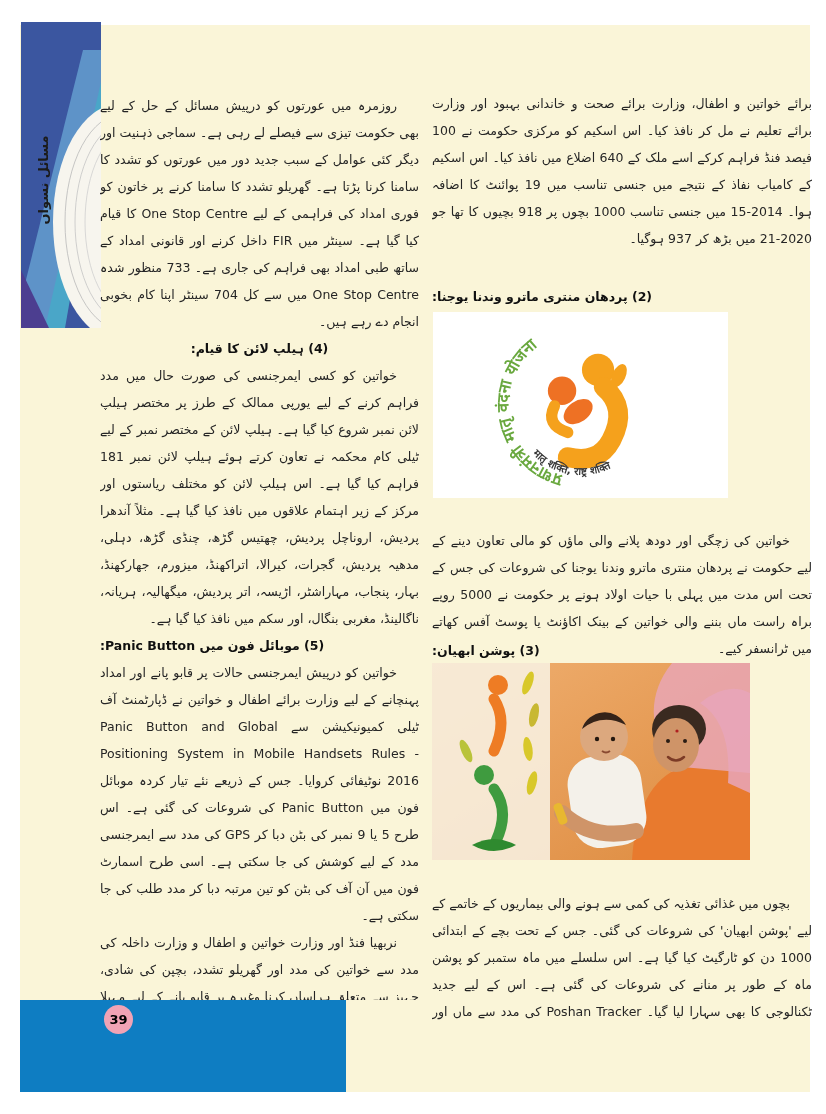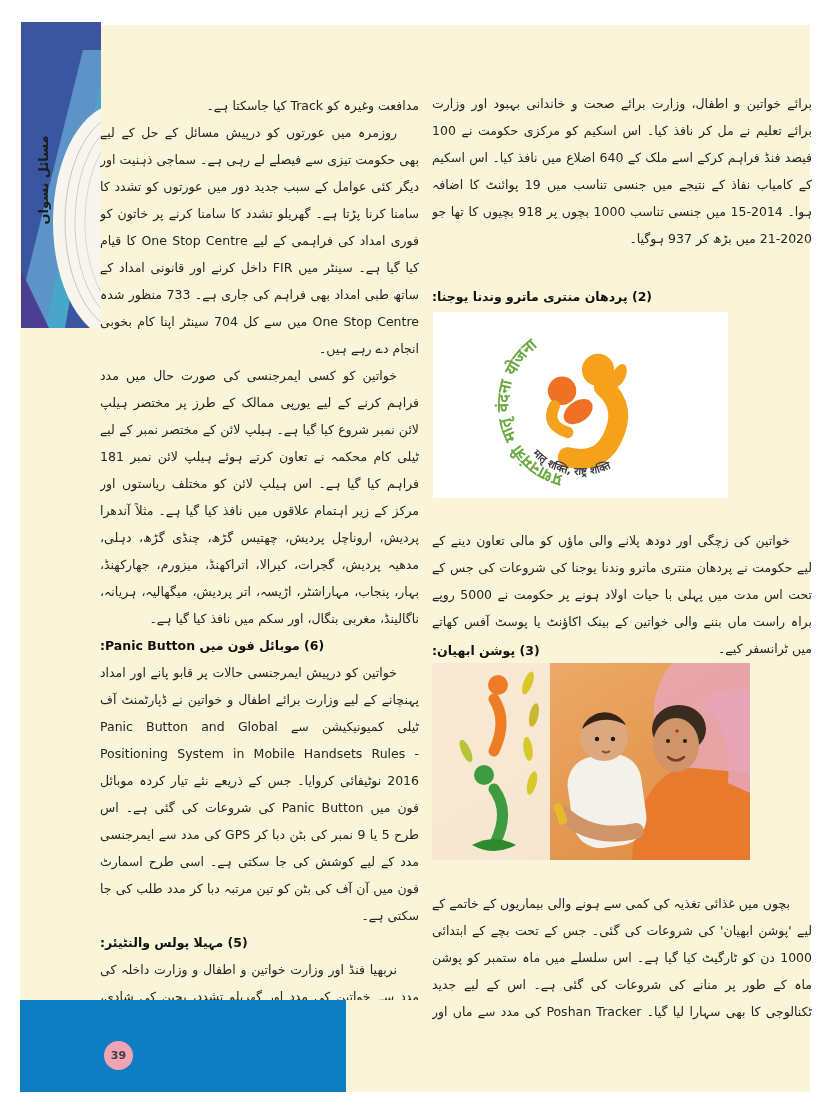--- a/index.html
+++ b/index.html
@@ -39,21 +39,21 @@
     background:#ffffff;display:flex;align-items:center;justify-content:center;
   }
   .photo-box{
     position:absolute;left:432px;top:663px;width:318px;height:197px;overflow:hidden;
   }
   
   .footer-band{position:absolute;left:20px;top:1000px;width:326px;height:92px;}
   .page-circle{
     position:absolute;left:104px;top:1005px;width:29px;height:29px;border-radius:50%;
     display:flex;align-items:center;justify-content:center;
-    font-size:11px;font-weight:bold;color:#404040;z-index:3;margin-top:36px;
+    font-size:13px;font-weight:bold;color:#000000;z-index:3;
   }
 </style>
 </head>
 <body>
 
 <div class="page" style="background: rgb(250, 245, 216);"></div>
 
 <div class="sidebar-art">
   <svg width="80" height="306" viewBox="0 0 80 306">
     <rect x="0" y="0" width="80" height="306" fill="#3b56a0"></rect>
@@ -64,26 +64,25 @@
       <ellipse cx="102" cy="200" rx="58" ry="108" fill="none" stroke="#b9b9b9" stroke-width="0.8"></ellipse>
       <ellipse cx="106" cy="200" rx="52" ry="100" fill="none" stroke="#c4c4c4" stroke-width="0.8"></ellipse>
       <ellipse cx="110" cy="200" rx="46" ry="92" fill="none" stroke="#cfcfcf" stroke-width="0.8"></ellipse>
     </g>
     <polygon points="0,306 28,306 0,248" fill="#4c3e90"></polygon>
   </svg>
   <div class="sidebar-label">مسائل نسواں</div>
 </div>
 
 <div class="col-left urdu">
-  <p>مدافعت وغیرہ کو Track کیا جاسکتا ہے۔</p>
   <p class="indent">روزمرہ میں عورتوں کو درپیش مسائل کے حل کے لیے بھی حکومت تیزی سے فیصلے لے رہی ہے۔ سماجی ذہنیت اور دیگر کئی عوامل کے سبب جدید دور میں عورتوں کو تشدد کا سامنا کرنا پڑتا ہے۔ گھریلو تشدد کا سامنا کرنے پر خاتون کو فوری امداد کی فراہمی کے لیے One Stop Centre کا قیام کیا گیا ہے۔ سینٹر میں FIR داخل کرنے اور قانونی امداد کے ساتھ طبی امداد بھی فراہم کی جاری ہے۔ 733 منظور شدہ One Stop Centre میں سے کل 704 سینٹر اپنا کام بخوبی انجام دے رہے ہیں۔</p>
+  <p class="heading center">(4) ہیلپ لائن کا قیام:</p>
   <p class="indent">خواتین کو کسی ایمرجنسی کی صورت حال میں مدد فراہم کرنے کے لیے یورپی ممالک کے طرز پر مختصر ہیلپ لائن نمبر شروع کیا گیا ہے۔ ہیلپ لائن کے مختصر نمبر کے لیے ٹیلی کام محکمہ نے تعاون کرتے ہوئے ہیلپ لائن نمبر 181 فراہم کیا گیا ہے۔ اس ہیلپ لائن کو مختلف ریاستوں اور مرکز کے زیر اہتمام علاقوں میں نافذ کیا گیا ہے۔ مثلاً آندھرا پردیش، اروناچل پردیش، چھتیس گڑھ، چنڈی گڑھ، دہلی، مدھیہ پردیش، گجرات، کیرالا، اتراکھنڈ، میزورم، جھارکھنڈ، بہار، پنجاب، مہاراشٹر، اڑیسہ، اتر پردیش، میگھالیہ، ہریانہ، ناگالینڈ، مغربی بنگال، اور سکم میں نافذ کیا گیا ہے۔</p>
-  <p class="heading">(6) موبائل فون میں Panic Button:</p>
+  <p class="heading">(5) موبائل فون میں Panic Button:</p>
   <p class="indent">خواتین کو درپیش ایمرجنسی حالات پر قابو پانے اور امداد پہنچانے کے لیے وزارت برائے اطفال و خواتین نے ڈپارٹمنٹ آف ٹیلی کمیونیکیشن سے Panic Button and Global Positioning System in Mobile Handsets Rules - 2016 نوٹیفائی کروایا۔ جس کے ذریعے نئے تیار کردہ موبائل فون میں Panic Button کی شروعات کی گئی ہے۔ اس طرح 5 یا 9 نمبر کی بٹن دبا کر GPS کی مدد سے ایمرجنسی مدد کے لیے کوشش کی جا سکتی ہے۔ اسی طرح اسمارٹ فون میں آن آف کی بٹن کو تین مرتبہ دبا کر مدد طلب کی جا سکتی ہے۔</p>
-  <p class="heading">(5) مہیلا پولس والنٹیئر:</p>
   <p class="indent">نربھیا فنڈ اور وزارت خواتین و اطفال و وزارت داخلہ کی مدد سے خواتین کی مدد اور گھریلو تشدد، بچپن کی شادی، جہیز سے متعلق ہراساں کرنا وغیرہ پر قابو پانے کے لیے مہیلا پولس والنٹیئر کی شروعات کی گئی ہے۔ اس اسکیم کو آندھرا پردیش، انڈومان و نکوبار، چھتیس گڑھ، دادرا نگر حویلی، گجرات، ہریانہ، جھارکھنڈ، کرناٹک، مدھیہ پردیش، میزورم، ناگالینڈ، تری پورہ اور اتراکھنڈ میں منظور کیا گیا ہے۔ اس کے علاوہ وزارت داخلہ کی جانب سے</p>
 </div>
 
 <div class="abs urdu clip" style="left:432px;top:90px;width:380px;height:192px;">برائے خواتین و اطفال، وزارت برائے صحت و خاندانی بہبود اور وزارت برائے تعلیم نے مل کر نافذ کیا۔ اس اسکیم کو مرکزی حکومت نے 100 فیصد فنڈ فراہم کرکے اسے ملک کے 640 اضلاع میں نافذ کیا۔ اس اسکیم کے کامیاب نفاذ کے نتیجے میں جنسی تناسب میں 19 پوائنٹ کا اضافہ ہوا۔ 2014-15 میں جنسی تناسب 1000 بچوں پر 918 بچیوں کا تھا جو 2020-21 میں بڑھ کر 937 ہوگیا۔</div>
 
 <div class="abs urdu heading" style="left:432px;top:282px;width:380px;">(2) پردھان منتری ماترو وندنا یوجنا:</div>
 
 <div class="logo-box">
   <svg width="190" height="180" viewBox="0 0 200 190">
     <defs>

